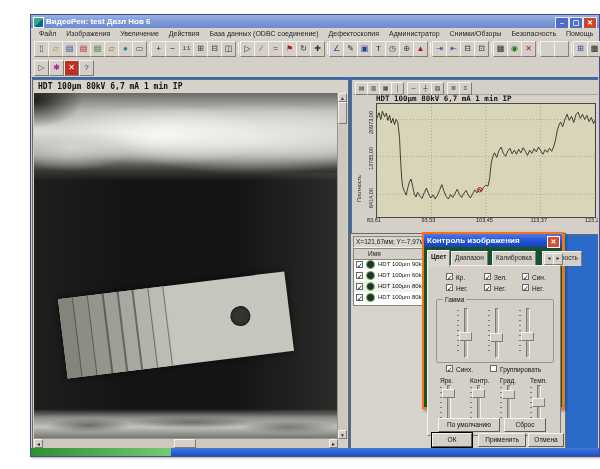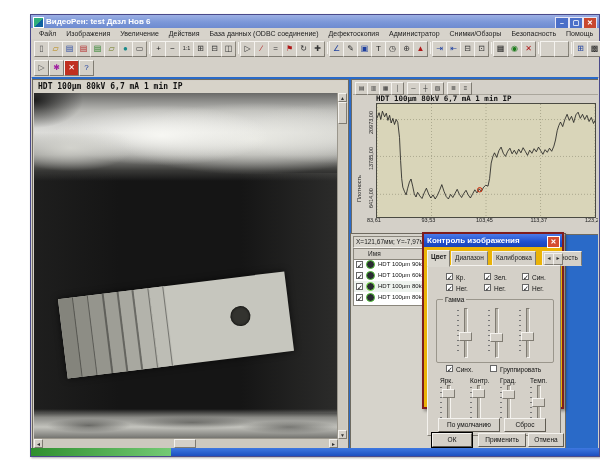--- a/index.html
+++ b/index.html
@@ -62,21 +62,21 @@
   
   #listwin{left:318px;top:156px;width:214px;height:215px;background:#d6d3cb;}
   #statusreadout{left:2px;top:2px;right:2px;height:10px;background:#d9d6ce;border:1px solid;border-color:#8a867c #f4f2ee #f4f2ee #8a867c;font-size:6.5px;line-height:9px;padding-left:2px;color:#222;white-space:nowrap;overflow:hidden;}
   #listbox{left:2px;top:14px;width:208px;height:56px;background:#fff;border:1px solid #8a867c;overflow:hidden;}
   #listhdr{left:0;top:0;right:0;height:10px;background:#d4d0c8;border-bottom:1px solid #8a867c;font-size:6.5px;line-height:9px;padding-left:14px;color:#222;}
   .lrow{left:0;right:0;height:11px;font-size:6px;line-height:11px;color:#111;white-space:nowrap;}
   .ldot{width:7px;height:7px;border-radius:50%;background:#2b2b33;border:1.5px solid #54c23a;box-sizing:content-box;}
   
   .cbx{width:7px;height:7px;background:#fff;border:1px solid #666;font-size:7px;line-height:7px;text-align:center;color:#111;box-sizing:border-box;}
   
-  #dialog{left:390px;top:155px;width:142px;height:177px;background:#eab308;border:2px solid #7f1d1d;box-shadow:2px 2px 3px rgba(0,0,0,.4);box-sizing:border-box;}
+  #dialog{left:390px;top:155px;width:142px;height:177px;background:#14532d;border:2px solid #f97316;box-shadow:2px 2px 3px rgba(0,0,0,.4);box-sizing:border-box;}
   #dlgtitle{left:0;top:0;right:0;height:13px;background:linear-gradient(180deg,#4a7ae8 0%,#1f4fd0 60%,#1a44b8 100%);color:#fff;font-weight:bold;font-size:8px;line-height:13px;padding-left:3px;white-space:nowrap;}
   #dlgclose{right:2px;top:2px;width:11px;height:10px;background:#d64d30;border:1px solid #fff;color:#fff;font-size:7px;line-height:9px;text-align:center;}
   .tab{top:0;height:13px;background:#d4d0c8;border:1px solid;border-color:#f4f2ee #7f7b72 transparent #f4f2ee;font-size:6.5px;line-height:12px;padding:0 3px;color:#222;white-space:nowrap;}
   .tab.active{height:15px;top:-1px;background:#d9d6ce;z-index:2;font-weight:bold;}
   .tabarrow{top:2px;width:8px;height:10px;background:#d4d0c8;border:1px solid;border-color:#f4f2ee #7f7b72 #7f7b72 #f4f2ee;font-size:5px;line-height:9px;text-align:center;color:#333;}
   #tabpage{left:3px;top:31px;width:132px;height:169px;background:#d4d0c8;border:1px solid;border-color:#f4f2ee #7f7b72 #7f7b72 #f4f2ee;}
   .dlbl{font-size:6.5px;color:#111;white-space:nowrap;}
   .group{border:1px solid #9a968c;border-radius:2px;}
   .glegend{position:absolute;top:-4px;left:6px;background:#d4d0c8;font-size:6.5px;padding:0 2px;color:#111;}
   .vtrack{width:2px;background:#b8b4aa;border:1px solid;border-color:#7f7b72 #f4f2ee #f4f2ee #7f7b72;}

